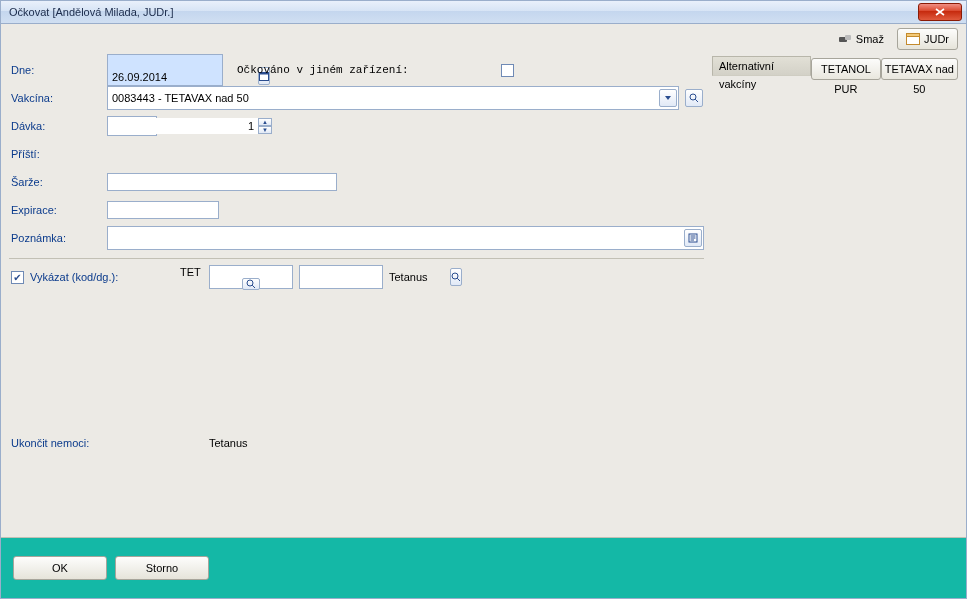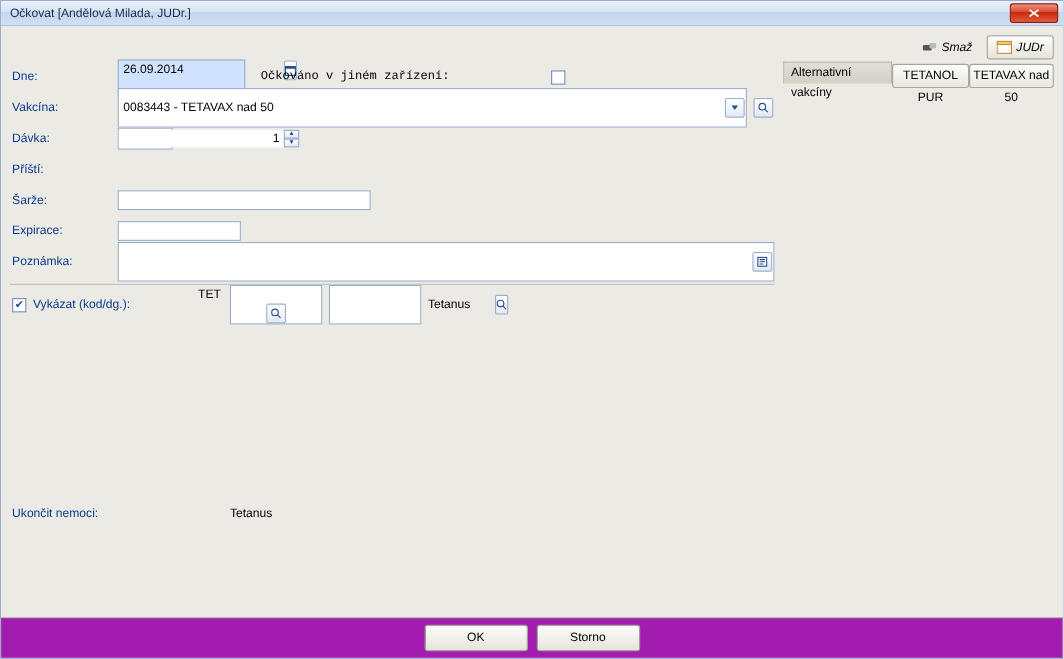--- a/index.html
+++ b/index.html
@@ -49,25 +49,24 @@
   .client {
     flex: 1;
     background: #eceae5;
     display: flex;
     flex-direction: column;
     position: relative;
   }
   .toolbar {
     height: 26px;
     display: flex;
-    align-items: flex-end;
+    align-items: flex-start;
     justify-content: flex-end;
     padding: 4px 8px 0 8px;
     gap: 4px;
-    font-style: italic;
   }
   .tb-btn {
     height: 20px;
     border: 1px solid #a7a59b;
     background: linear-gradient(to bottom, #fdfdfc, #e6e4da);
     border-radius: 3px;
     display: inline-flex;
     align-items: center;
     gap: 4px;
     padding: 0 8px;
@@ -140,21 +139,21 @@
     font-family: inherit;
     font-size: 11px;
     box-sizing: border-box;
   }
   .date-field {
     width: 116px;
     height: 32px;
     border: 1px solid #9aaecb;
     background: #fff;
     display: flex;
-    align-items: flex-start;
+    align-items: flex-end;
     box-sizing: border-box;
   }
   .date-field.sel {
     background: #cfe3ff;
   }
   .date-field input {
     border: none;
     background: transparent;
     flex: 1;
     height: 16px;
@@ -170,21 +169,21 @@
     background: linear-gradient(to bottom,#fff,#e1e9f6);
     border-radius: 2px;
     display: inline-flex;
     align-items: center;
     justify-content: center;
     cursor: pointer;
     font-size: 9px;
     color: #2a4d8f;
   }
   .combo {
-    height: 36px;
+    height: 24px;
     border: 1px solid #9aaecb;
     background: #fff;
     display: flex;
     align-items: center;
     box-sizing: border-box;
   }
   .combo input {
     border: none;
     flex: 1;
     height: 16px;
@@ -236,24 +235,24 @@
     flex:1;
     display:flex;
     flex-direction:column;
     justify-content: space-between;
   }
   .footer {
     height: 36px;
     border-top: 1px solid #c2c0b5;
     display: flex;
     align-items: center;
-    justify-content: center;
+    justify-content: flex-start;
     gap: 8px;
-    padding: 0 12px;
-    background: #a21caf;
+    padding: 12px 12px;
+    background: #14b8a6;
   }
   .footer .btn { width: 72px; justify-content:center; height:22px; }
   .panel-icon { width:14px; height:12px; }
 </style>
 </head>
 <body>
 
 <div class="window">
 
   <div class="titlebar">

